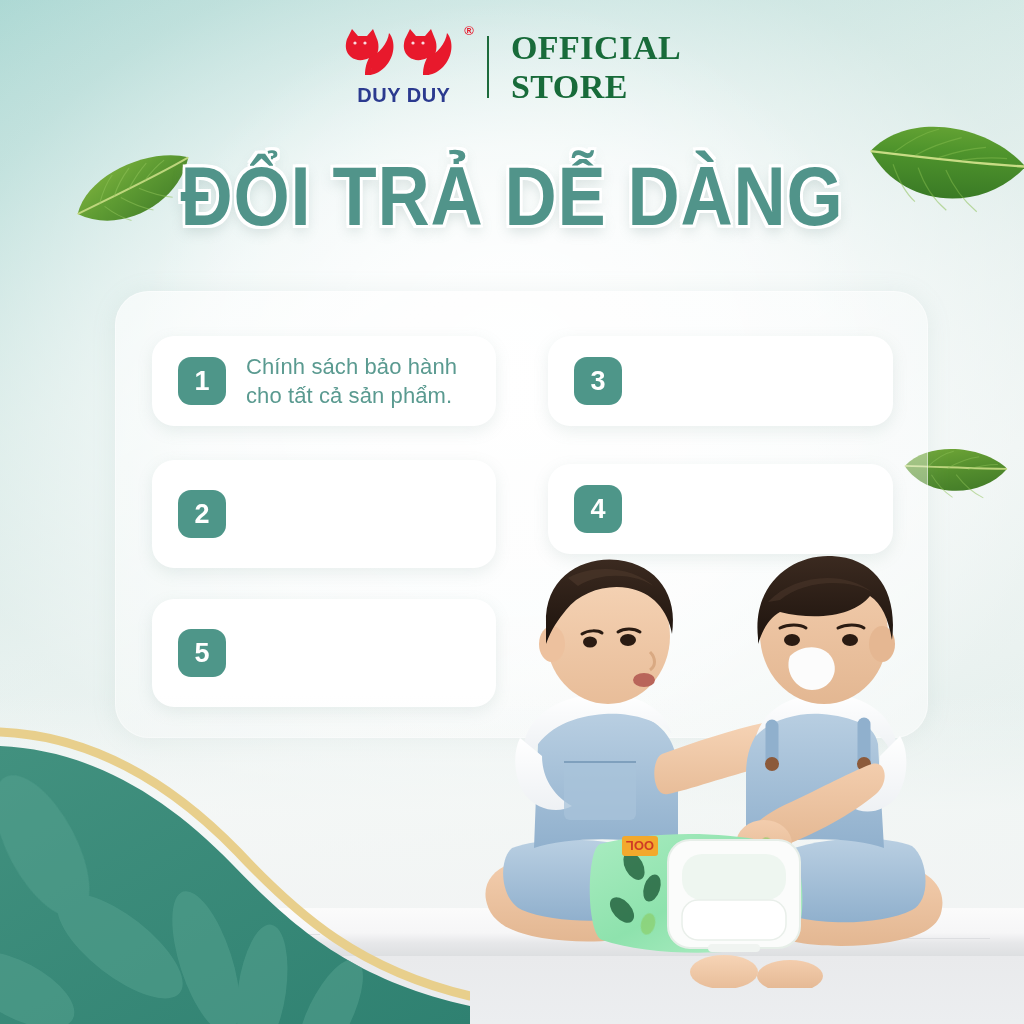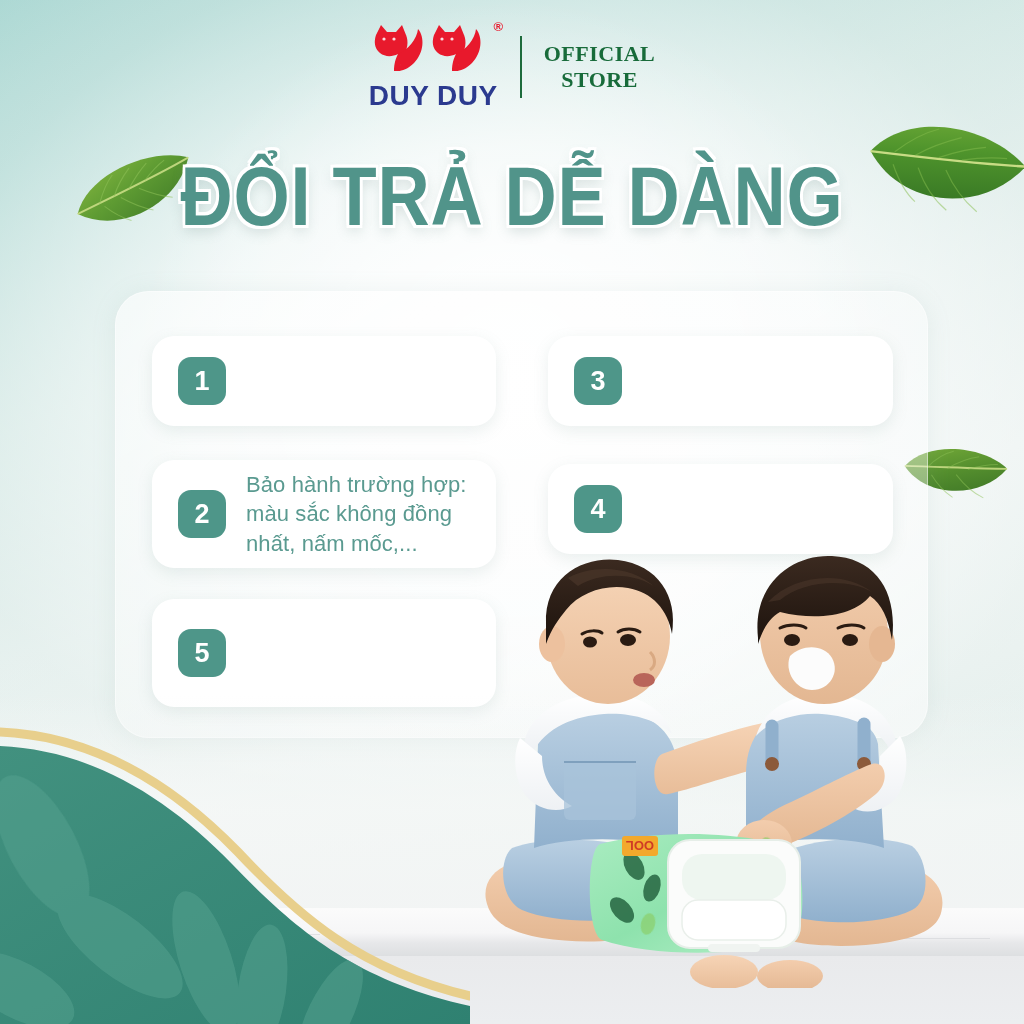--- a/index.html
+++ b/index.html
@@ -40,28 +40,28 @@
   }
   .brand-mark{ display:flex; flex-direction:column; align-items:center; }
   .cats{ position:relative; width:122px; height:54px; }
   .cats svg{ display:block; }
   .reg{
     position:absolute; right:-9px; top:-3px;
     font-size:13px; color:#e8192c; font-weight:700; line-height:1;
   }
   .brand-word{
     margin-top:3px;
-    font-size:28px; font-weight:bold; letter-spacing:0.5px;
+    font-size:20px; font-weight:bold; letter-spacing:0.5px;
     color:#2b3a8f; font-family:"Liberation Sans", sans-serif;
   }
   .divider{ width:2px; height:62px; background:#1d6b3c; }
   .official{
     font-family:"Liberation Serif", serif;
-    font-weight:bold; font-size:22px; line-height:1.16;
-    color:#186b3a; letter-spacing:0.5px;text-align:center;
+    font-weight:bold; font-size:34px; line-height:1.16;
+    color:#186b3a; letter-spacing:0.5px;
   }
 
   
   .headline{
     position:absolute; left:0; right:0; top:148px;
     text-align:center;
     font-family:"Liberation Sans", sans-serif;
     font-weight:bold;
     font-size:84px;
     letter-spacing:1px;
@@ -251,27 +251,26 @@
       <div>STORE</div>
     </div>
   </div>
 
   <div class="headline">ĐỔI TRẢ DỄ DÀNG</div>
 
   <div class="glass"></div>
 
   <div class="card" id="card1">
     <div class="badge">1</div>
+    <div class="ctext">Chính sách bảo hành
+cho tất cả sản phẩm.</div>
   </div>
 
   <div class="card" id="card2">
     <div class="badge">2</div>
-    <div class="ctext">Bảo hành trường hợp:
-màu sắc không đồng
-nhất, nấm mốc,...</div>
   </div>
 
   <div class="card" id="card3">
     <div class="badge">3</div>
   </div>
 
   <div class="card" id="card4">
     <div class="badge">4</div>
   </div>
 

